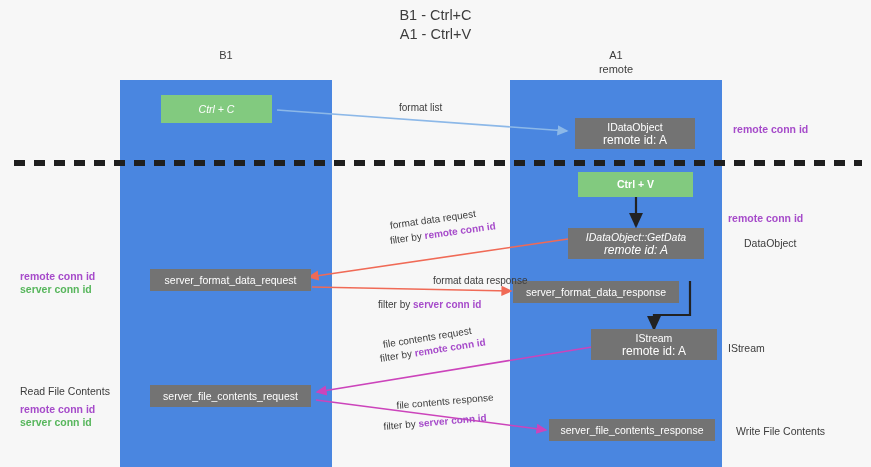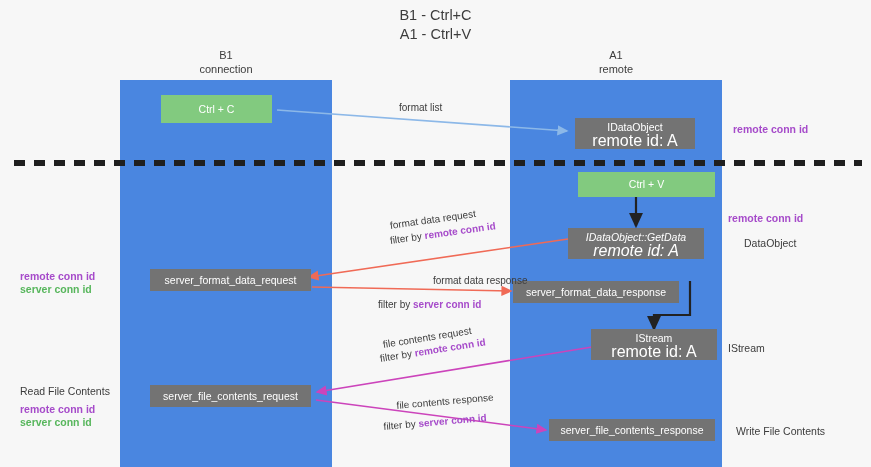--- a/index.html
+++ b/index.html
@@ -26,21 +26,21 @@
   }
 
   .node{
     position:absolute;box-sizing:border-box;
     display:flex;align-items:center;justify-content:center;
     flex-direction:column;
     color:#ffffff;font-size:10.5px;line-height:13px;text-align:center;
   }
   .node.green{background:#82ca7f;}
   .node.orange{background:#737373;}
-  .node .l2{font-size:16px;}
+  .node .l2{font-size:12px;}
 
   .sidelabel{
     position:absolute;font-size:10.5px;color:#3c3c3c;line-height:14px;
   }
   .chip{font-weight:bold;}
   .purple{color:#a64bca;}
   .green-t{color:#57b65c;}
 
   .edge-label{
     position:absolute;font-size:10px;color:#3c3c3c;line-height:14px;
@@ -57,21 +57,20 @@
   <div class="lane" style="left:120px;top:80px;width:212px;height:387px;"></div>
   <div class="lane" style="left:510px;top:80px;width:212px;height:387px;"></div>
 
   <div class="title">
     <div>B1 - Ctrl+C</div>
     <div>A1 - Ctrl+V</div>
   </div>
 
   <div class="lane-head" style="left:120px;top:48px;width:212px;">
     <div>B1</div>
-    <div>connection</div>
   </div>
   <div class="lane-head" style="left:510px;top:48px;width:212px;">
     <div>A1</div>
     <div>remote</div>
   </div>
 
   <svg class="svg-layer" viewBox="0 0 871 467" xmlns="http://www.w3.org/2000/svg">
     <defs>
       <marker id="ar-blue" markerWidth="7" markerHeight="7" refX="6" refY="3.2" orient="auto">
         <path d="M0,0 L7,3.2 L0,6.4 z" fill="#8cb8e8"></path>
@@ -97,30 +96,30 @@
 
     <line x1="312" y1="287" x2="511" y2="291" stroke="#f06a56" stroke-width="1.6" marker-end="url(#ar-red)"></line>
 
     <path d="M690,281 L690,315 L654,315 L654,329" fill="none" stroke="#222222" stroke-width="2.2" marker-end="url(#ar-blk)"></path>
 
     <line x1="592" y1="347" x2="317" y2="392" stroke="#cc44bb" stroke-width="1.6" marker-end="url(#ar-mag)"></line>
 
     <line x1="316" y1="400" x2="546" y2="430" stroke="#cc44bb" stroke-width="1.6" marker-end="url(#ar-mag)"></line>
   </svg>
 
-  <div class="node green" style="left:161px;top:95px;width:111px;height:28px;">
+  <div class="node green" style="left:161px;top:95px;width:111px;height:28px;font-style:italic;">
     <div>Ctrl + C</div>
   </div>
 
   <div class="node orange" style="left:575px;top:118px;width:120px;height:31px;">
     <div>IDataObject</div>
     <div class="l2">remote id: A</div>
   </div>
 
-  <div class="node green" style="left:578px;top:172px;width:137px;height:25px;">
+  <div class="node green" style="left:578px;top:172px;width:115px;height:25px;font-weight:bold;">
     <div>Ctrl + V</div>
   </div>
 
   <div class="node orange" style="left:568px;top:228px;width:136px;height:31px;font-style:italic;">
     <div>IDataObject::GetData</div>
     <div class="l2">remote id: A</div>
   </div>
 
   <div class="node orange" style="left:150px;top:269px;width:161px;height:22px;">
     <div>server_format_data_request</div>

